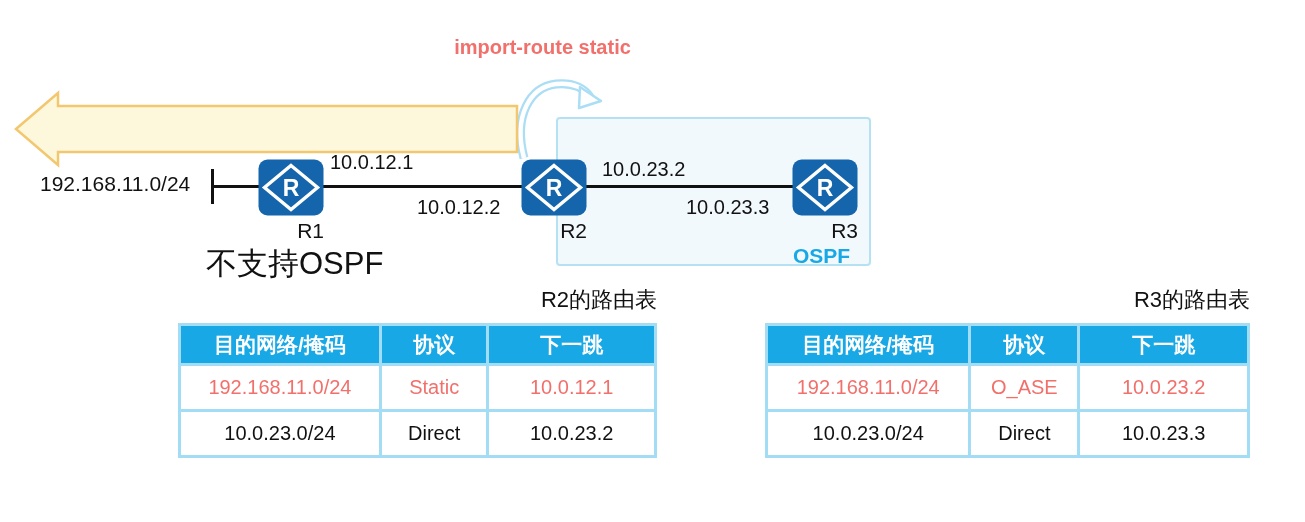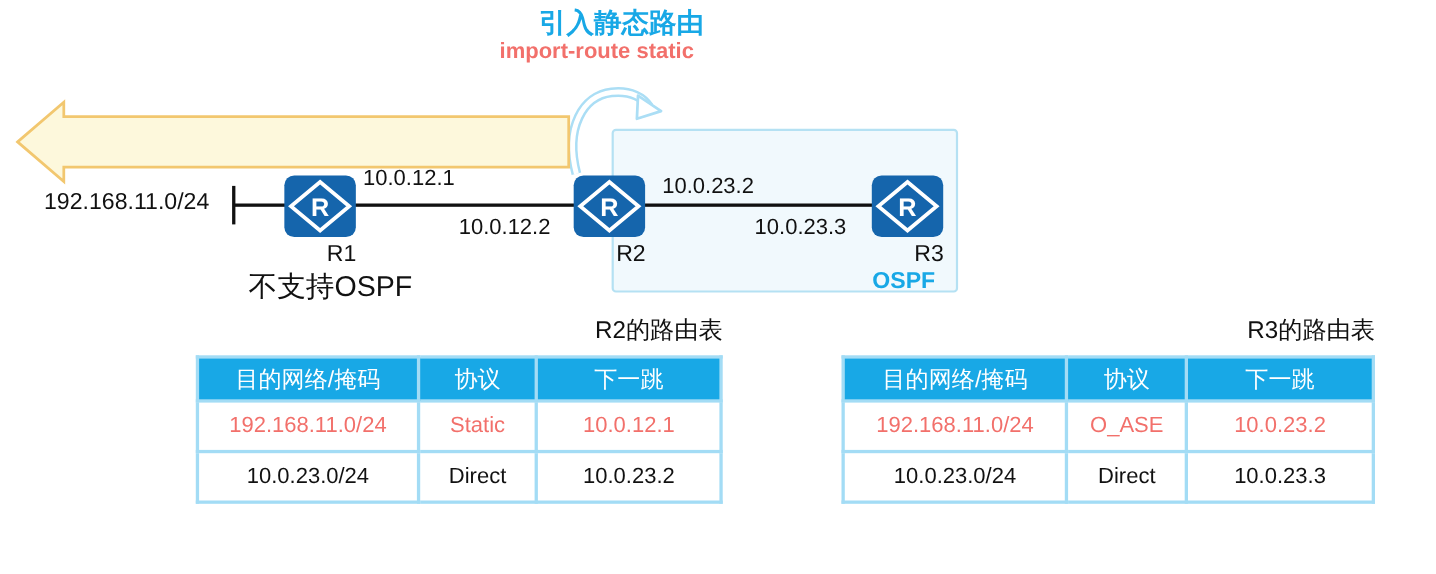--- a/index.html
+++ b/index.html
@@ -22,34 +22,33 @@
   .title-cn{left:430px;top:4px;width:270px;text-align:center;font-size:25px;font-weight:bold;color:var(--accent-cyan);}
   .subtitle-en{left:420px;top:36px;width:245px;text-align:center;font-size:20px;font-weight:bold;color:var(--accent-red);}
   .banner-text{left:70px;top:106px;width:435px;height:46px;line-height:46px;text-align:center;font-size:21px;color:#161616;}
   .ospf-box{left:556px;top:117px;width:315px;height:149px;background:var(--ospf-box-fill);border:2px solid var(--ospf-box-border);border-radius:4px;box-sizing:border-box;}
   .net-line{left:212px;top:185px;width:590px;height:3px;background:var(--line-black);}
   .stub-tick{left:211px;top:169px;width:3px;height:35px;background:var(--line-black);}
   .stub-label{left:40px;top:172px;font-size:21px;}
   .if-label{font-size:20px;white-space:nowrap;}
   .router{width:66px;height:57px;}
   .router-name{top:219px;width:66px;text-align:right;font-size:21px;}
-  .router-note{left:226px;top:243px;font-size:26px;}
+  .router-note{left:206px;top:243px;font-size:31px;}
   .ospf-label{left:793px;top:244px;font-size:21px;font-weight:bold;color:var(--accent-cyan);}
   .tbl-title{top:285px;text-align:right;font-size:22px;}
   table.rt{position:absolute;border-collapse:collapse;table-layout:fixed;background:#fff;}
-  table.rt th{background:var(--accent-cyan);color:#fff;font-size:21px;font-weight:normal;height:37px;border:3px solid var(--table-border);padding:0;text-align:center;}
+  table.rt th{background:var(--accent-cyan);color:#fff;font-size:21px;font-weight:bold;height:37px;border:3px solid var(--table-border);padding:0;text-align:center;}
   table.rt td{font-size:20px;height:43px;border:3px solid var(--table-border);padding:0;text-align:center;color:#111;background:#fff;}
   table.rt tr.row-red td{color:var(--accent-red);}
 </style>
 </head>
 <body>
 
 <div class="stage">
 
-  <div class="abs title-cn">引入静态路由</div>
   <div class="abs subtitle-en">import-route static</div>
 
   <svg class="abs" style="left:500px;top:74px;" width="105" height="88" viewBox="0 0 105 88">
     <path d="M24,84 C13,42 30,13 56,10 C74,8 85,15 90,23" fill="none" stroke="#ABDEF5" stroke-width="9"></path>
     <path d="M24,84 C13,42 30,13 56,10 C74,8 85,15 90,23" fill="none" stroke="#ffffff" stroke-width="4.5"></path>
     <polygon points="80,13 101,27 79,34" fill="#ffffff" stroke="#ABDEF5" stroke-width="2.5" stroke-linejoin="round"></polygon>
   </svg>
 
   <div class="abs ospf-box"></div>
 

